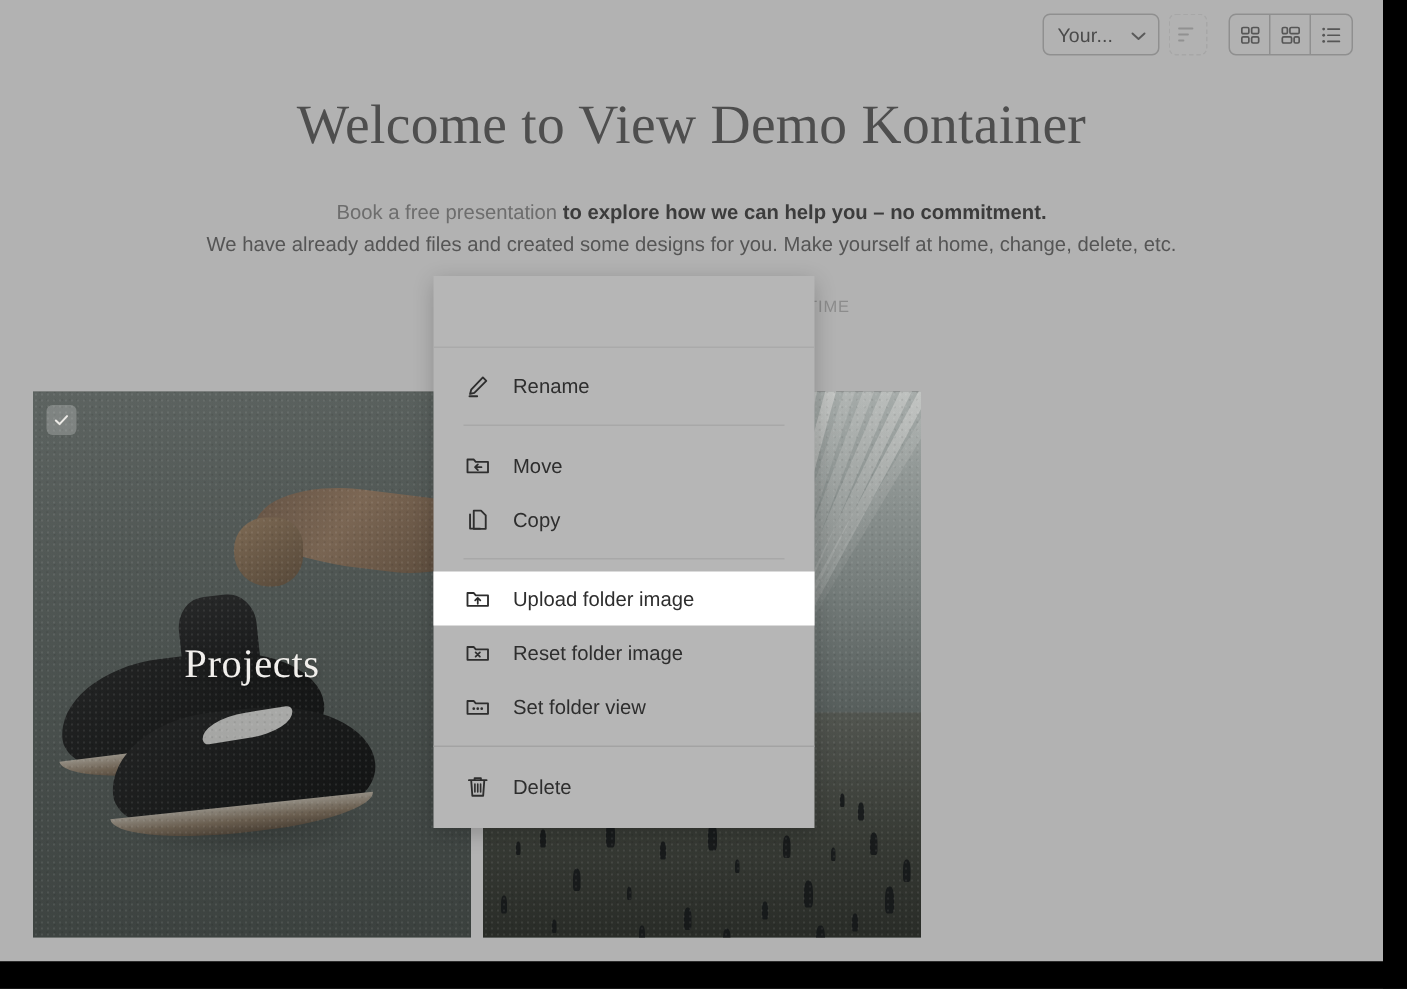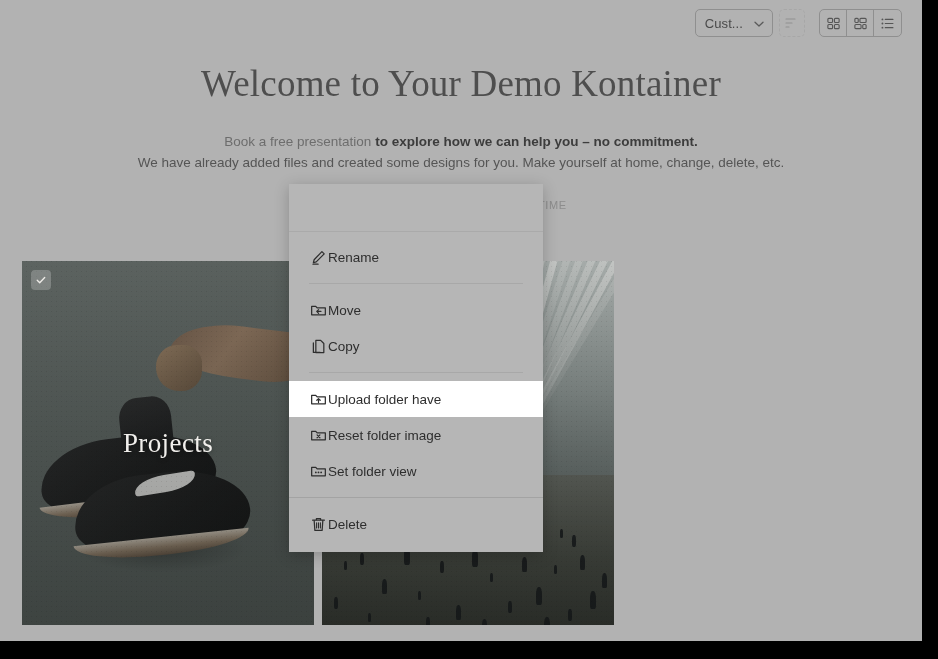--- a/index.html
+++ b/index.html
@@ -352,20 +352,21 @@
     gap: 11px;
     padding: 0 13px 0 10px;
     height: 40px;
     font-weight: 700;
     cursor: pointer;
   }
   .ctx-body { padding: 7px 0 0 0; }
   .ctx-item {
     display: flex;
     align-items: center;
+    gap: 14px;
     height: 36px;
     padding: 0 10px 0 20px;
     cursor: pointer;
   }
   .ctx-item.active { background: #ffffff; }
   .ctx-sep {
     height: 1px;
     margin: 8px 20px;
     background: #a8a8a8;
   }
@@ -378,39 +379,39 @@
   .ctx-label { white-space: nowrap; }
 
   svg { display: block; overflow: visible; }
 </style>
 </head>
 <body>
 
 <div id="app">
 
   <div class="hero">
-    <h1 class="hero-title">Welcome to Your Demo Kontainer</h1>
+    <h1 class="hero-title">Welcome to View Demo Kontainer</h1>
     <div class="hero-sub">
       <div>
         <a class="hero-link">Book a free presentation</a>
         <span class="hero-strong">to explore how we can help you – no commitment.</span>
       </div>
       <div>We have already added files and created some designs for you. Make yourself at home, change, delete, etc.</div>
     </div>
   </div>
 
   <div class="col-header">
     <span class="col-time">TIME</span>
   </div>
 
   <div class="toolbar">
 
     <div class="sort-group">
       <div class="sort-select">
-        <span>Cust...</span>
+        <span>Your...</span>
         <span class="chev">
           <svg viewBox="0 0 12 12" width="12" height="12">
             <path d="M2 4.3 L6 8 L10 4.3" fill="none" stroke="#5a5a5a" stroke-width="1.3" stroke-linecap="round" stroke-linejoin="round"></path>
           </svg>
         </span>
       </div>
       <div class="sort-dir-btn">
         <span>
           <svg viewBox="0 0 14 14" width="14" height="14">
             <path d="M1 3h9M1 7h6M1 11h3" stroke="#6b6b6b" stroke-width="1.2" stroke-linecap="round"></path>
@@ -591,21 +592,21 @@
 
       <div class="ctx-sep"></div>
 
       <div class="ctx-item active">
         <span class="ctx-ico">
           <svg viewBox="0 0 20 20" width="19" height="19">
             <path d="M2.8 5.6h4.3l1.5 1.7h8.6v7.3H2.8z" fill="none" stroke="#2e2e2e" stroke-width="1.3" stroke-linejoin="round"></path>
             <path d="M10 13.2V9.1M8.2 10.8 10 9l1.8 1.8" fill="none" stroke="#2e2e2e" stroke-width="1.25" stroke-linecap="round" stroke-linejoin="round"></path>
           </svg>
         </span>
-        <span class="ctx-label">Upload folder have</span>
+        <span class="ctx-label">Upload folder image</span>
       </div>
 
       <div class="ctx-item">
         <span class="ctx-ico">
           <svg viewBox="0 0 20 20" width="19" height="19">
             <path d="M2.8 5.6h4.3l1.5 1.7h8.6v7.3H2.8z" fill="none" stroke="#2e2e2e" stroke-width="1.3" stroke-linejoin="round"></path>
             <path d="M8.5 9.4 11.5 12.4M11.5 9.4 8.5 12.4" fill="none" stroke="#2e2e2e" stroke-width="1.25" stroke-linecap="round"></path>
           </svg>
         </span>
         <span class="ctx-label">Reset folder image</span>

